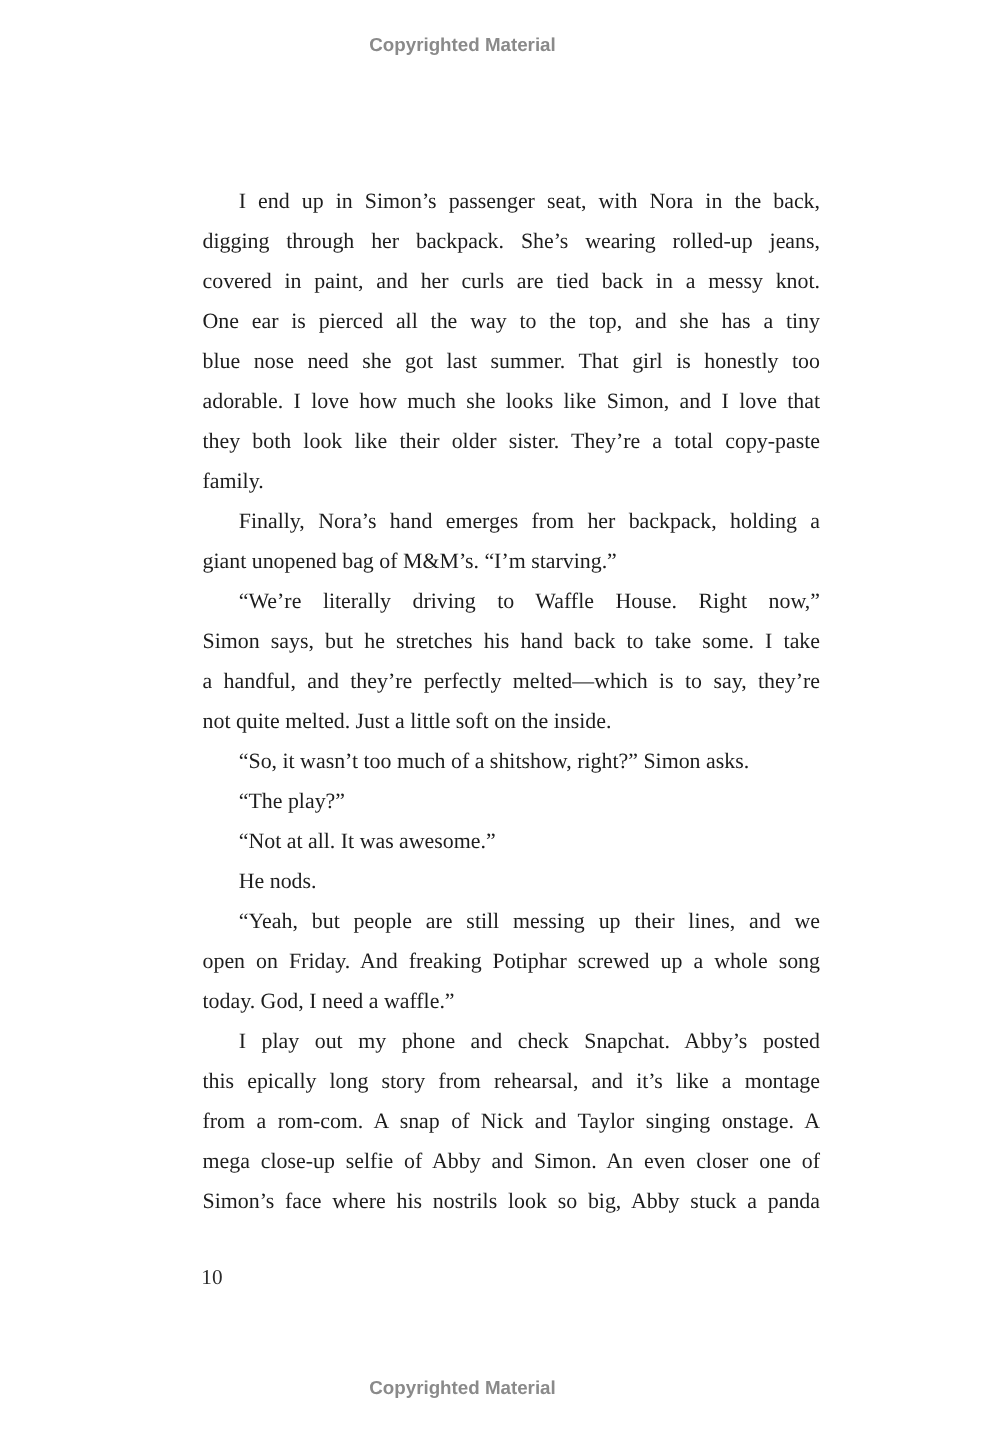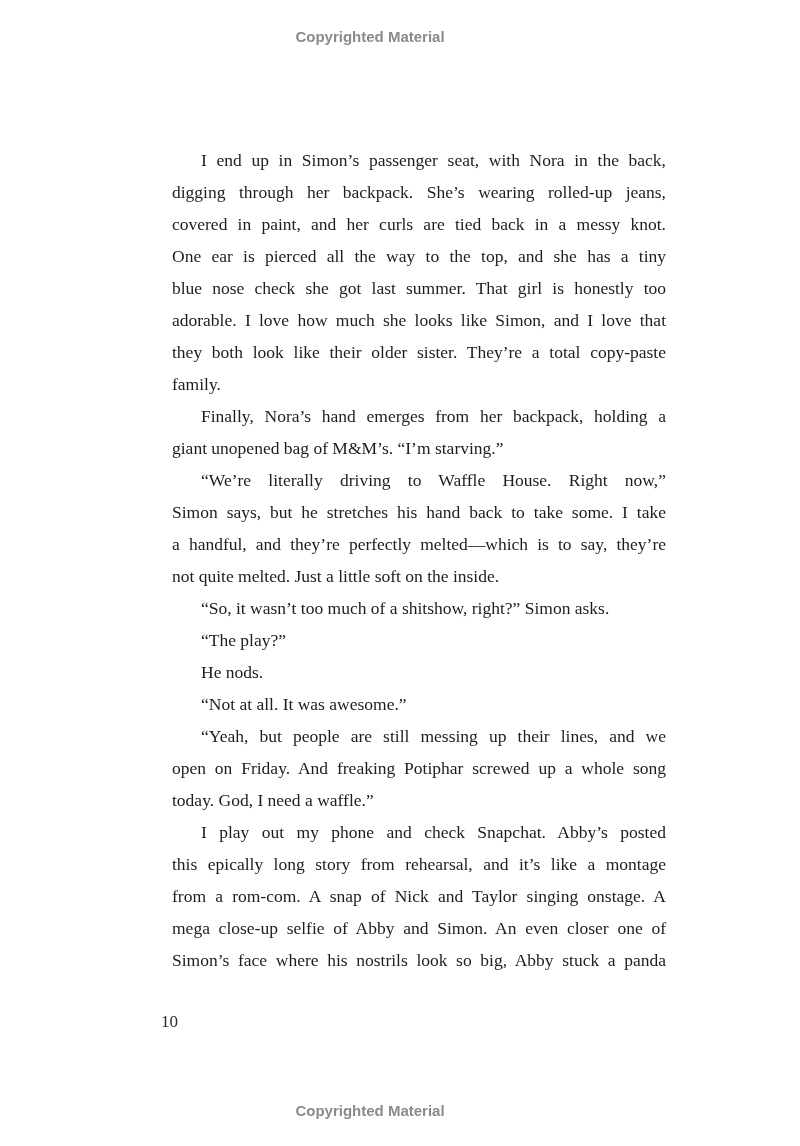--- a/index.html
+++ b/index.html
@@ -58,27 +58,27 @@
     color: #2a2a2a;
     text-align: right;
   }
 </style>
 </head>
 <body>
 
 <div class="page">
   <div class="copyright-banner top" style="color: rgb(138, 138, 138);">Copyrighted Material</div>
 
-  <div class="text-block" style="color: rgb(29, 29, 29); margin-left: 10px;">
+  <div class="text-block" style="color: rgb(29, 29, 29);">
       <div class="paragraph">
         <div class="line">I end up in Simon’s passenger seat, with Nora in the back,</div>
         <div class="line">digging through her backpack. She’s wearing rolled-up jeans,</div>
         <div class="line">covered in paint, and her curls are tied back in a messy knot.</div>
         <div class="line">One ear is pierced all the way to the top, and she has a tiny</div>
-        <div class="line">blue nose check she got last summer. That girl is honestly too</div>
+        <div class="line">blue nose need she got last summer. That girl is honestly too</div>
         <div class="line">adorable. I love how much she looks like Simon, and I love that</div>
         <div class="line">they both look like their older sister. They’re a total copy-paste</div>
         <div class="line line-end">family.</div>
       </div>
       <div class="paragraph">
         <div class="line">Finally, Nora’s hand emerges from her backpack, holding a</div>
         <div class="line line-end">giant unopened bag of M&amp;M’s. “I’m starving.”</div>
       </div>
       <div class="paragraph">
         <div class="line">“We’re literally driving to Waffle House. Right now,”</div>
@@ -86,24 +86,24 @@
         <div class="line">a handful, and they’re perfectly melted—which is to say, they’re</div>
         <div class="line line-end">not quite melted. Just a little soft on the inside.</div>
       </div>
       <div class="paragraph">
         <div class="line line-end">“So, it wasn’t too much of a shitshow, right?” Simon asks.</div>
       </div>
       <div class="paragraph">
         <div class="line line-end">“The play?”</div>
       </div>
       <div class="paragraph">
-        <div class="line line-end">He nods.</div>
+        <div class="line line-end">“Not at all. It was awesome.”</div>
       </div>
       <div class="paragraph">
-        <div class="line line-end">“Not at all. It was awesome.”</div>
+        <div class="line line-end">He nods.</div>
       </div>
       <div class="paragraph">
         <div class="line">“Yeah, but people are still messing up their lines, and we</div>
         <div class="line">open on Friday. And freaking Potiphar screwed up a whole song</div>
         <div class="line line-end">today. God, I need a waffle.”</div>
       </div>
       <div class="paragraph">
         <div class="line">I play out my phone and check Snapchat. Abby’s posted</div>
         <div class="line">this epically long story from rehearsal, and it’s like a montage</div>
         <div class="line">from a rom-com. A snap of Nick and Taylor singing onstage. A</div>

